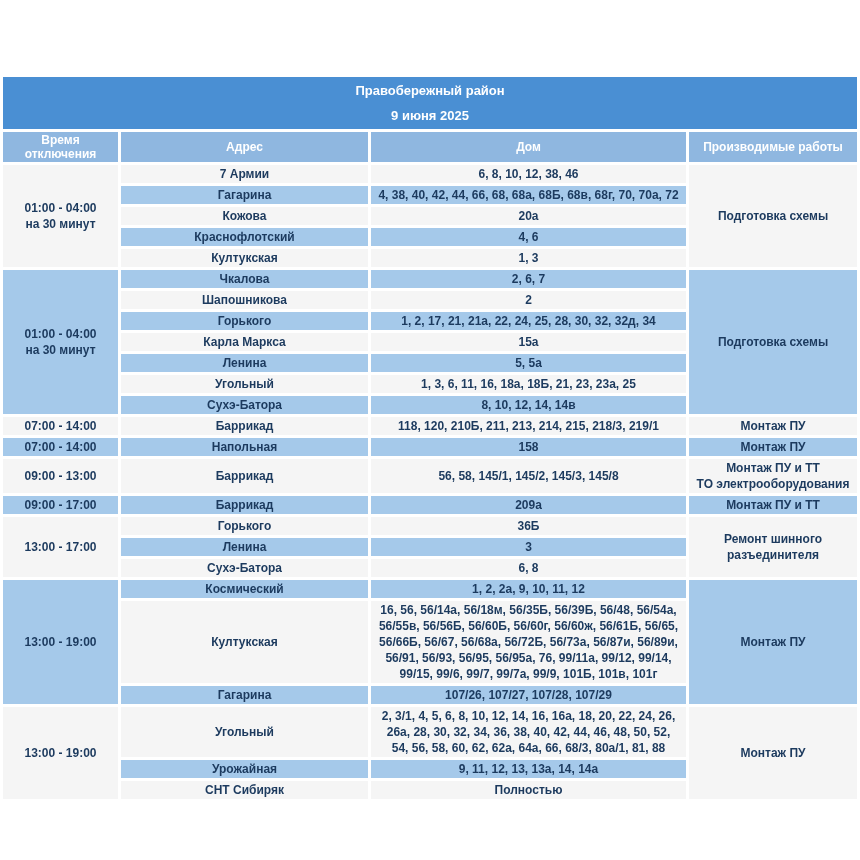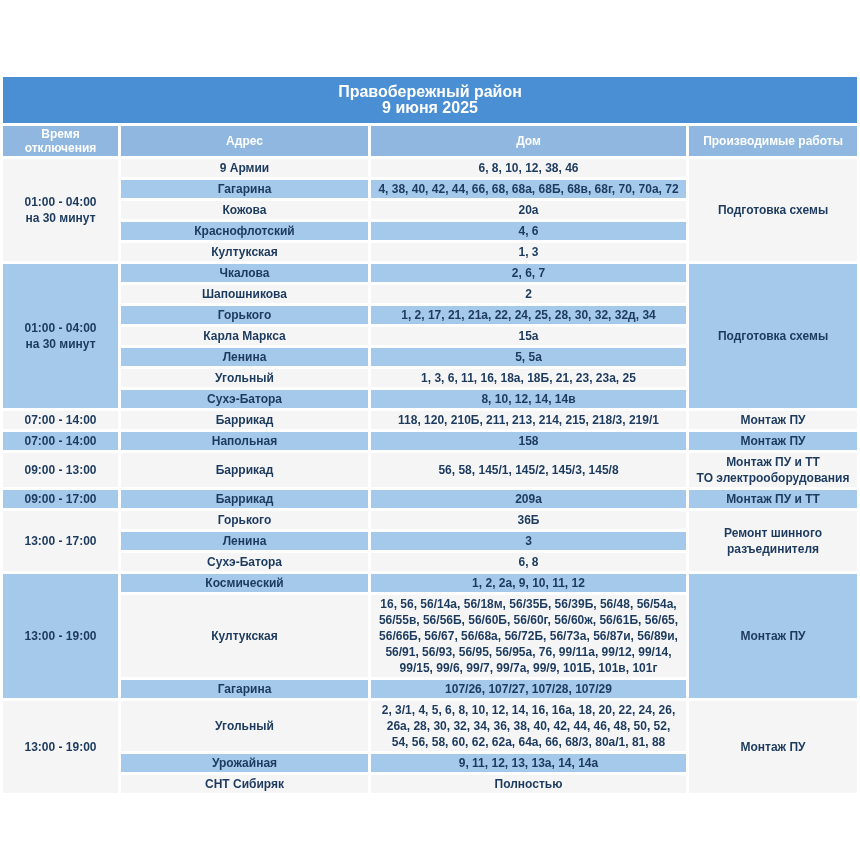--- a/index.html
+++ b/index.html
@@ -19,22 +19,22 @@
   }
   td, th {
     font-weight: bold;
     text-align: center;
     vertical-align: middle;
     overflow: hidden;
   }
   .band {
     background: var(--title-bg, #4a8fd3);
     color: var(--text-light, #ffffff);
-    font-size: 16px;
-    line-height: 16px;
+    font-size: 13px;
+    line-height: 25px;
     height: 44px;
     white-space: pre-line;
   }
   th.colhead {
     background: var(--colhead-bg, #8fb7e0);
     color: var(--text-light, #ffffff);
     font-size: 12px;
     height: 18px;
     padding: 1px 4px;
   }
@@ -67,21 +67,21 @@
       <th class="colhead">Время отключения</th>
       <th class="colhead">Адрес</th>
       <th class="colhead">Дом</th>
       <th class="colhead">Производимые работы</th>
     </tr>
   </thead>
   <tbody>
       <tr>
         <td rowspan="5" class="cell pre white">01:00 - 04:00
 на 30 минут</td>
-        <td class="cell white">9 Армии</td>
+        <td class="cell white">7 Армии</td>
         <td class="cell white">6, 8, 10, 12, 38, 46</td>
         <td rowspan="5" class="cell pre white">Подготовка схемы</td>
       </tr>
       <tr>
         <td class="cell blue">Гагарина</td>
         <td class="cell blue">4, 38, 40, 42, 44, 66, 68, 68а, 68Б, 68в, 68г, 70, 70а, 72</td>
       </tr>
       <tr>
         <td class="cell white">Кожова</td>
         <td class="cell white">20а</td>

